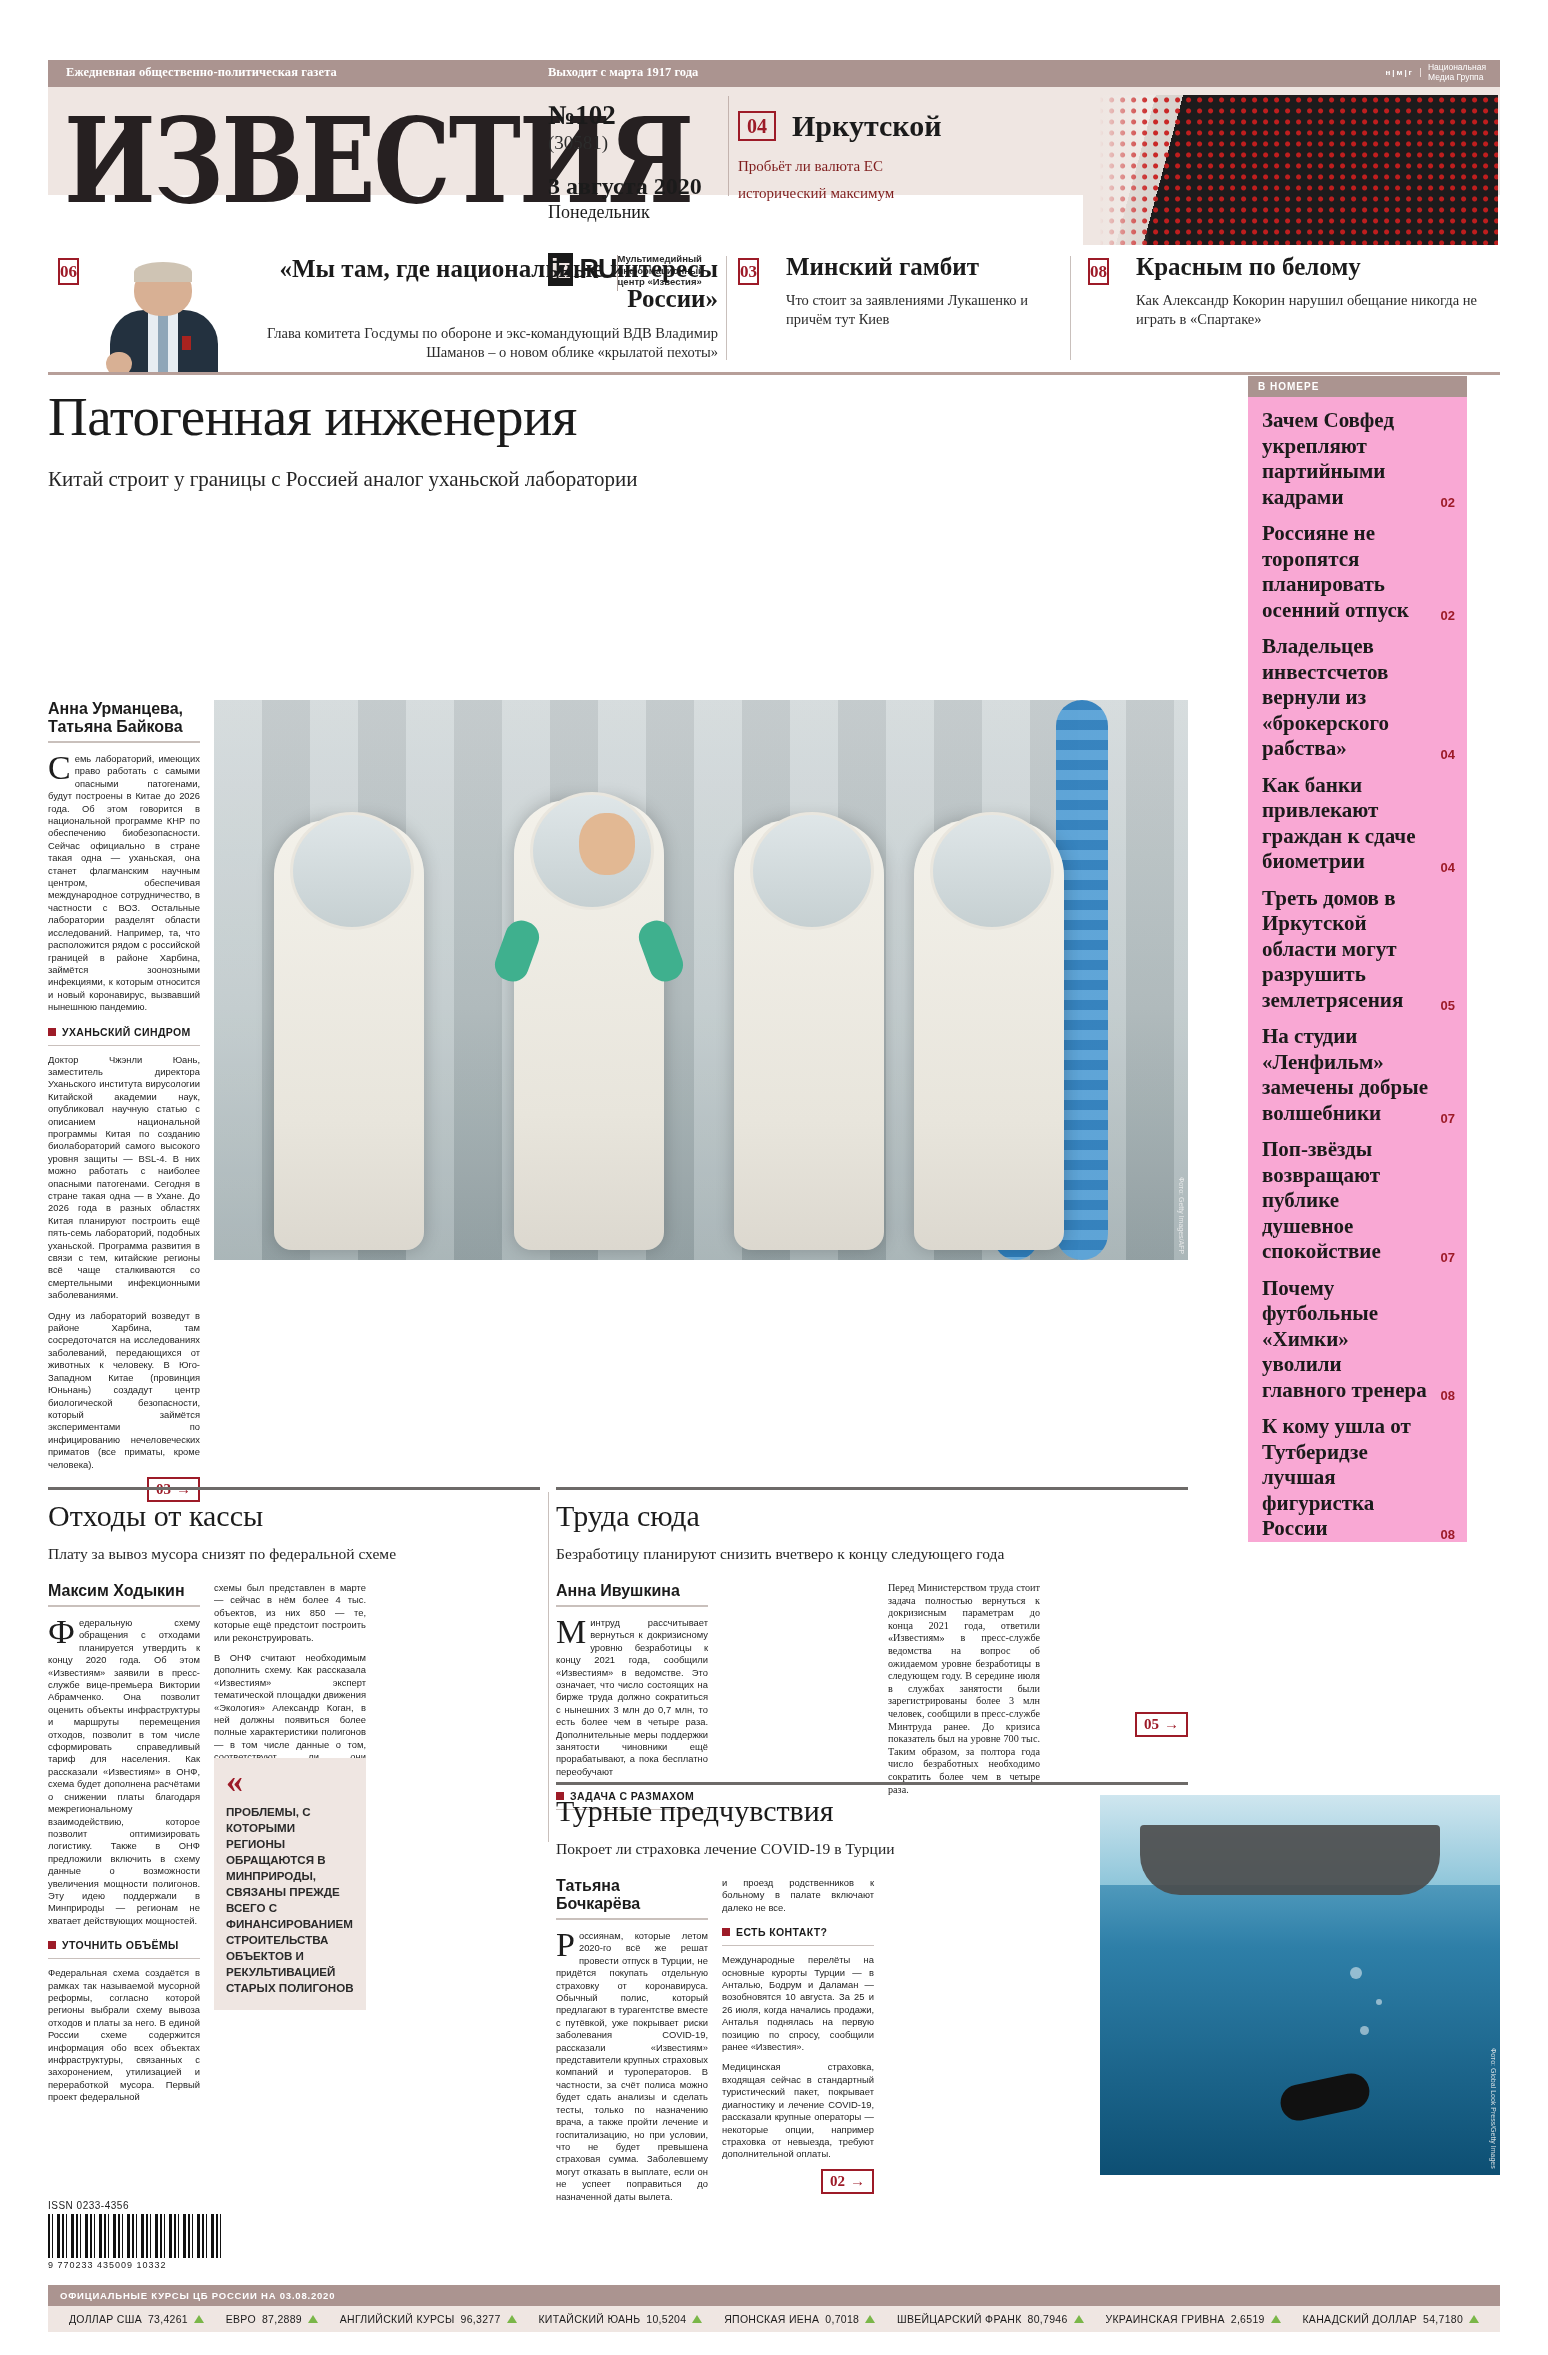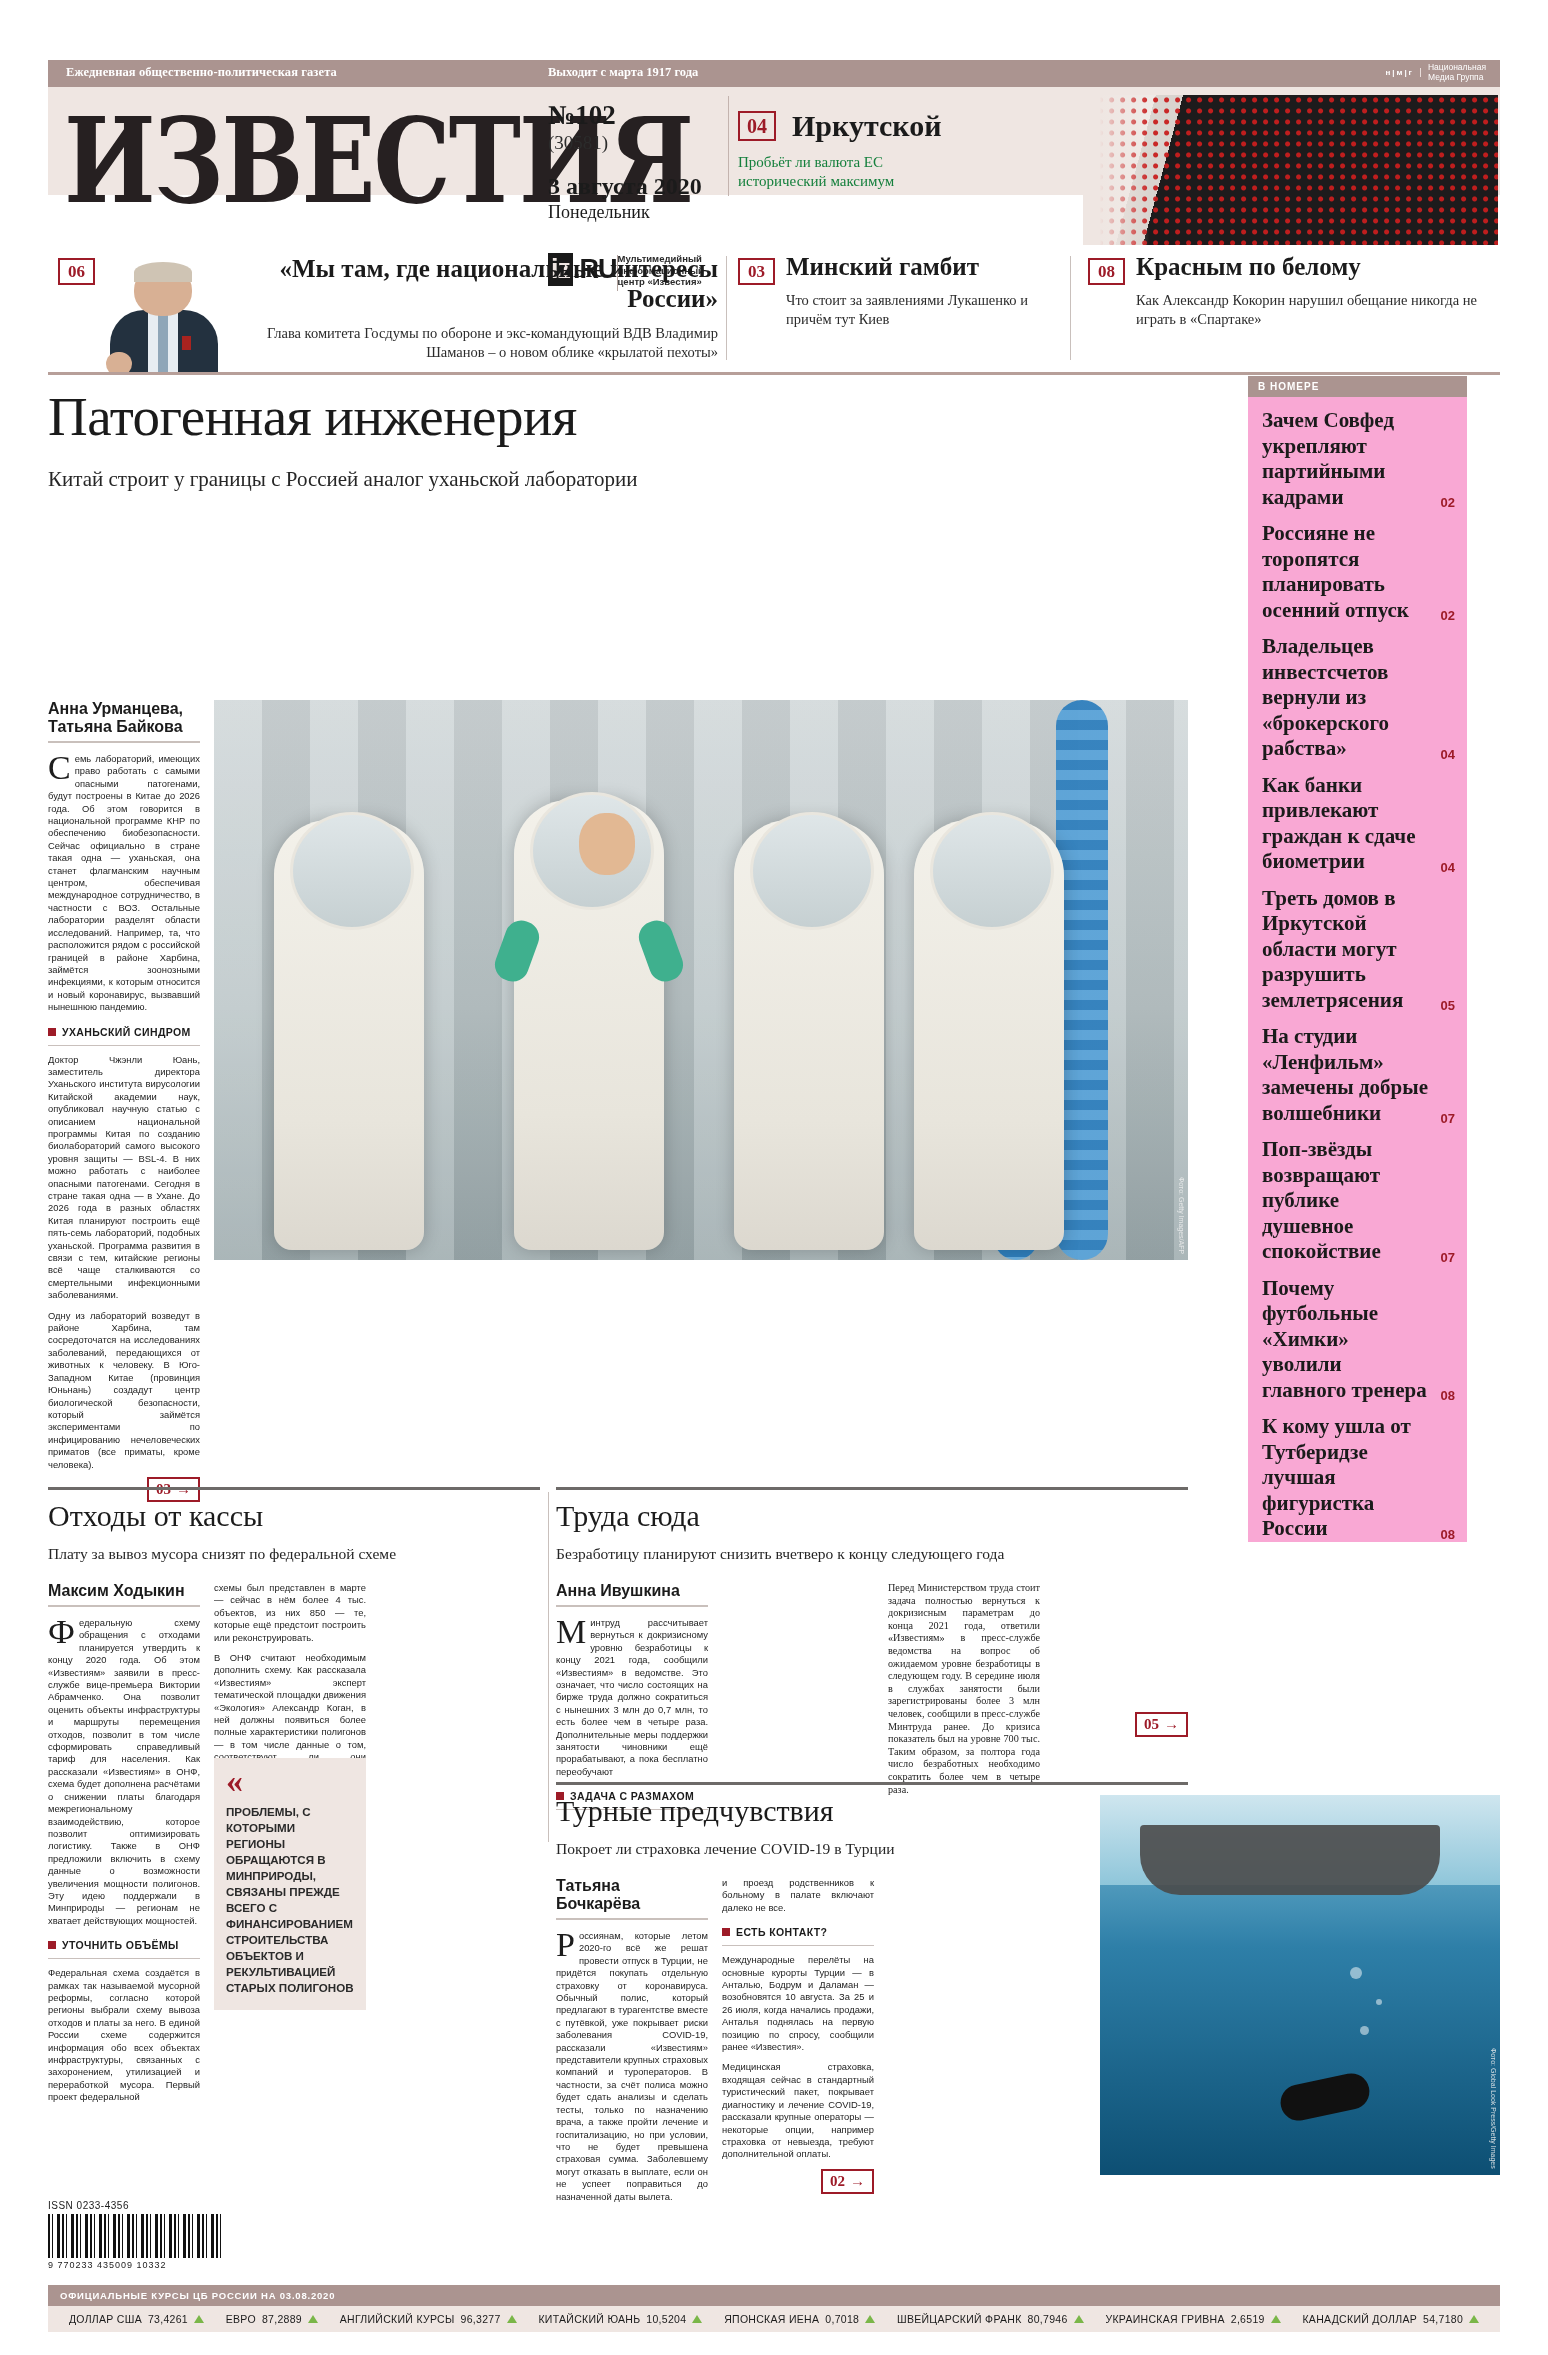--- a/index.html
+++ b/index.html
@@ -46,21 +46,21 @@
     background:
       radial-gradient(circle at 60% 45%, rgba(200,30,30,.95) 0 2px, transparent 3px) 0 0/11px 11px,
       linear-gradient(105deg,#efeae6 0 16%, #d9d4cf 16% 22%, #1d1b1c 22% 100%);
   }
   .euro-img:after{content:"";position:absolute;inset:0;
     background:linear-gradient(90deg,rgba(239,230,226,1) 0 4%,rgba(239,230,226,0) 16%);}
   .euro-txt{position:absolute;left:0;top:16px;width:340px;}
   .pgbox{display:inline-block;border:2px solid #9d1b28;color:#9d1b28;font-weight:bold;
          font-size:20px;line-height:20px;padding:3px 7px;vertical-align:top;}
   .euro-h{display:inline-block;font-size:30px;font-weight:bold;margin-left:12px;vertical-align:top;line-height:30px;}
-  .euro-d{margin-top:12px;font-size:15px;line-height:19px;color:#15803d;max-width:210px;}
+  .euro-d{margin-top:12px;font-size:15px;line-height:27px;color:#7f1d1d;max-width:210px;}
 
   
   .band{position:absolute;left:48px;top:250px;width:1452px;height:120px;}
   .band-col{position:absolute;top:0;height:120px;}
   .c1{left:10px;width:660px;}
   .c2{left:690px;width:320px;}
   .c3{left:1040px;width:400px;}
   .band-div{position:absolute;top:6px;width:1px;height:104px;background:#c9c0bc;}
   .bd1{left:678px;} .bd2{left:1022px;}
   .portrait{position:absolute;left:46px;top:10px;width:120px;height:112px;overflow:hidden;}
@@ -74,21 +74,21 @@
 
   .t-num{position:absolute;left:0;top:8px;}
   .t-body{margin-left:0;}
   .c1 .t-body{position:absolute;left:200px;top:4px;width:460px;text-align:right;}
   .c1 .t-h{font-size:25px;font-weight:bold;line-height:30px;}
   .c1 .t-d{font-size:14.5px;line-height:19px;margin-top:10px;color:#2c2c2c;}
   .c2 .t-body,.c3 .t-body{position:absolute;left:48px;top:2px;}
   .c2 .t-h,.c3 .t-h{font-size:25px;font-weight:bold;line-height:30px;white-space:nowrap;}
   .c2 .t-d,.c3 .t-d{font-size:14.5px;line-height:19px;margin-top:9px;color:#2c2c2c;}
   .pgbox-sm{display:inline-block;border:2px solid #9d1b28;color:#9d1b28;font-weight:bold;
-            font-size:17px;line-height:17px;padding:3px 8px;}
+            font-size:17px;line-height:17px;padding:3px 0;}
 
   .rule-top{position:absolute;left:48px;top:372px;width:1452px;height:3px;background:#b79f99;}
 
   
   .lead{position:absolute;left:48px;top:386px;width:1140px;}
   .lead h1{margin:0;font-size:55px;font-weight:normal;line-height:62px;letter-spacing:-.5px;
            font-family:"Liberation Serif",serif;}
   .lead .sub{margin-top:18px;font-size:21px;line-height:26px;color:#262626;}
 
   .art-byline{font-family:"Liberation Sans",sans-serif;font-size:16px;font-weight:bold;color:#1b1b1b;}

